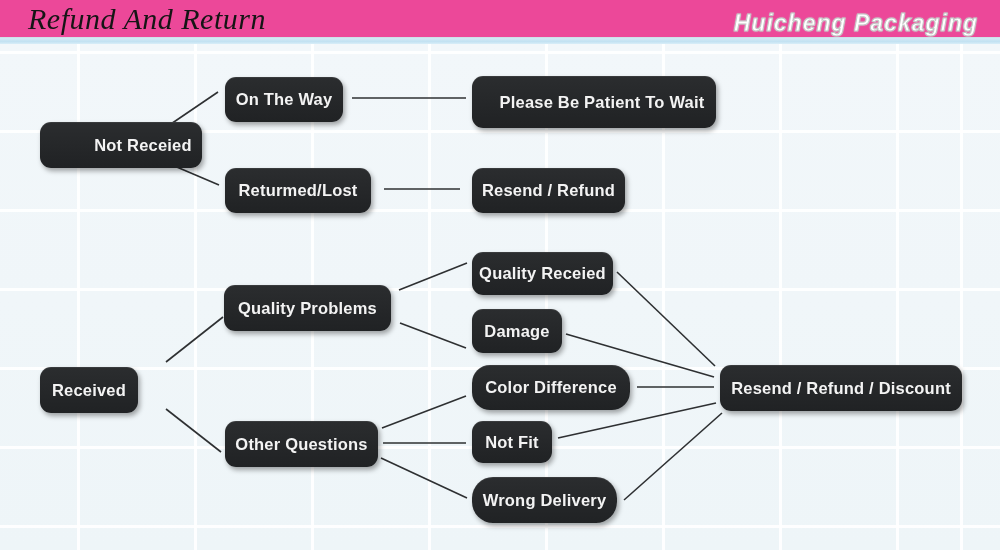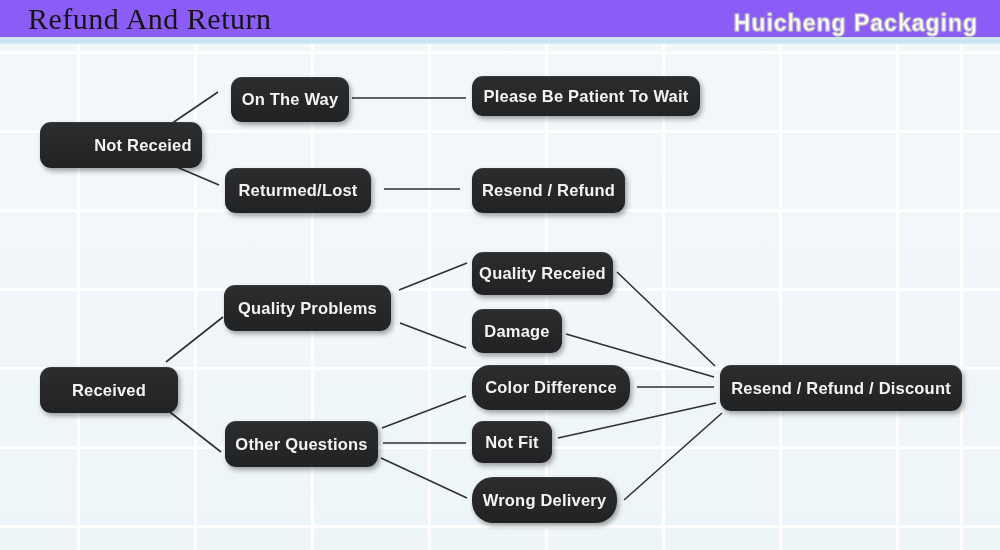--- a/index.html
+++ b/index.html
@@ -6,21 +6,21 @@
   .screen{
     position:relative;
     width:1000px;height:550px;
     background:#ffffff;
     overflow:hidden;
     font-family:"Liberation Sans", sans-serif;
   }
   
   .header{
     position:absolute;left:0;top:0;width:1000px;height:38px;
-    background:#8b5cf6;z-index:5;
+    background:#ec4899;z-index:5;font-style:italic;
   }
   .page-title{
     position:absolute;left:28px;top:2px;
     font-family:"Liberation Serif", serif;
     font-size:30px;font-weight:normal;color:#151515;
     letter-spacing:0.5px;white-space:nowrap;
   }
   .brand{
     position:absolute;right:22px;top:10px;
     font-size:23px;font-weight:bold;letter-spacing:1px;
@@ -84,30 +84,30 @@
       <line x1="383" y1="399" x2="466" y2="399"></line>
       <line x1="381" y1="414" x2="467" y2="454"></line>
       <line x1="617" y1="228" x2="715" y2="322"></line>
       <line x1="566" y1="290" x2="714" y2="333"></line>
       <line x1="637" y1="343" x2="714" y2="343"></line>
       <line x1="558" y1="394" x2="716" y2="359"></line>
       <line x1="624" y1="456" x2="722" y2="369"></line>
     </svg>
 
     <div class="node" style="left:40px;  top:78px;  width:118px; height:46px;padding-left:44px;">Not Receied</div>
-    <div class="node" style="left:225px; top:33px;  width:118px; height:45px;margin-left:6px;">On The Way</div>
-    <div class="node" style="left:472px; top:32px;  width:228px; height:40px;">Please Be Patient To Wait</div>
+    <div class="node" style="left:225px; top:33px;  width:118px; height:45px;">On The Way</div>
+    <div class="node" style="left:472px; top:32px;  width:228px; height:52px;padding-left:16px;">Please Be Patient To Wait</div>
     <div class="node" style="left:225px; top:124px; width:146px; height:45px;">Returmed/Lost</div>
     <div class="node" style="left:472px; top:124px; width:153px; height:45px;">Resend / Refund</div>
 
     <div class="node" style="left:224px; top:241px; width:167px; height:46px;">Quality Problems</div>
     <div class="node" style="left:472px; top:208px; width:141px; height:43px;">Quality Receied</div>
     <div class="node" style="left:472px; top:265px; width:90px;  height:44px;">Damage</div>
 
-    <div class="node" style="left:40px;  top:323px; width:138px; height:46px;">Received</div>
+    <div class="node" style="left:40px;  top:323px; width:98px; height:46px;">Received</div>
     <div class="node" style="left:225px; top:377px; width:153px; height:46px;">Other Questions</div>
 
     <div class="node" style="left:472px; top:321px; width:158px; height:45px;border-radius:18px;">Color Difference</div>
     <div class="node" style="left:472px; top:377px; width:80px;  height:42px;">Not Fit</div>
     <div class="node" style="left:472px; top:433px; width:145px; height:46px;border-radius:21px;">Wrong Delivery</div>
 
     <div class="node" style="left:720px; top:321px; width:242px; height:46px;">Resend / Refund / Discount</div>
 
   </div>
 </div>

